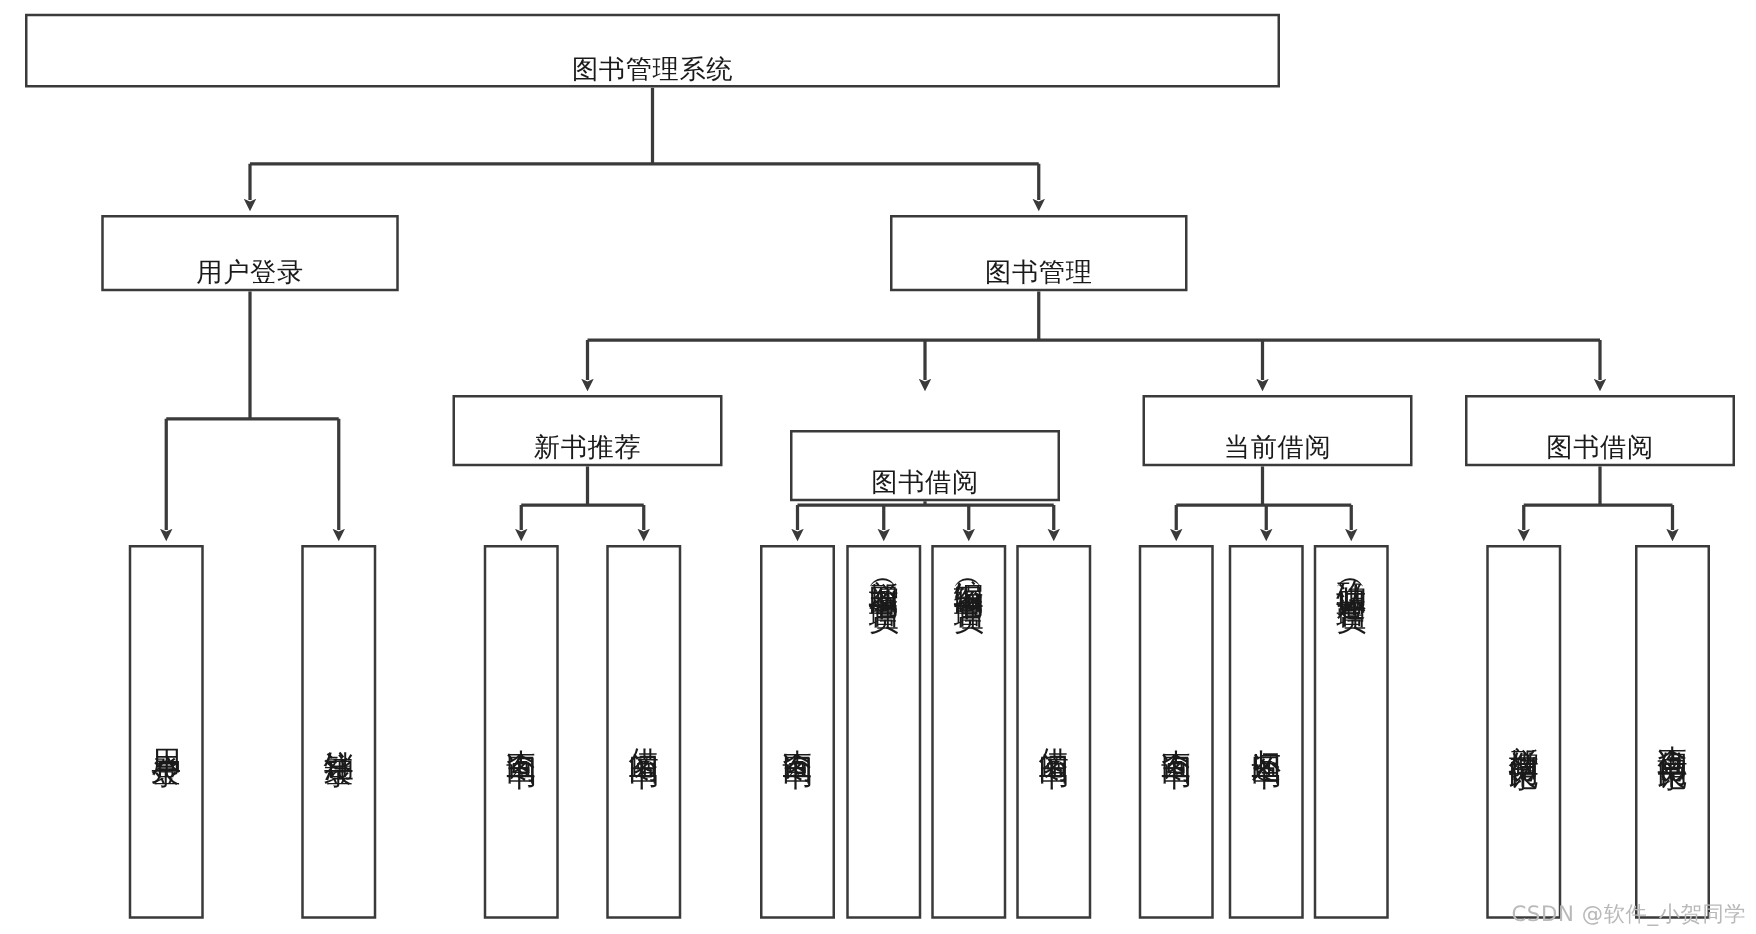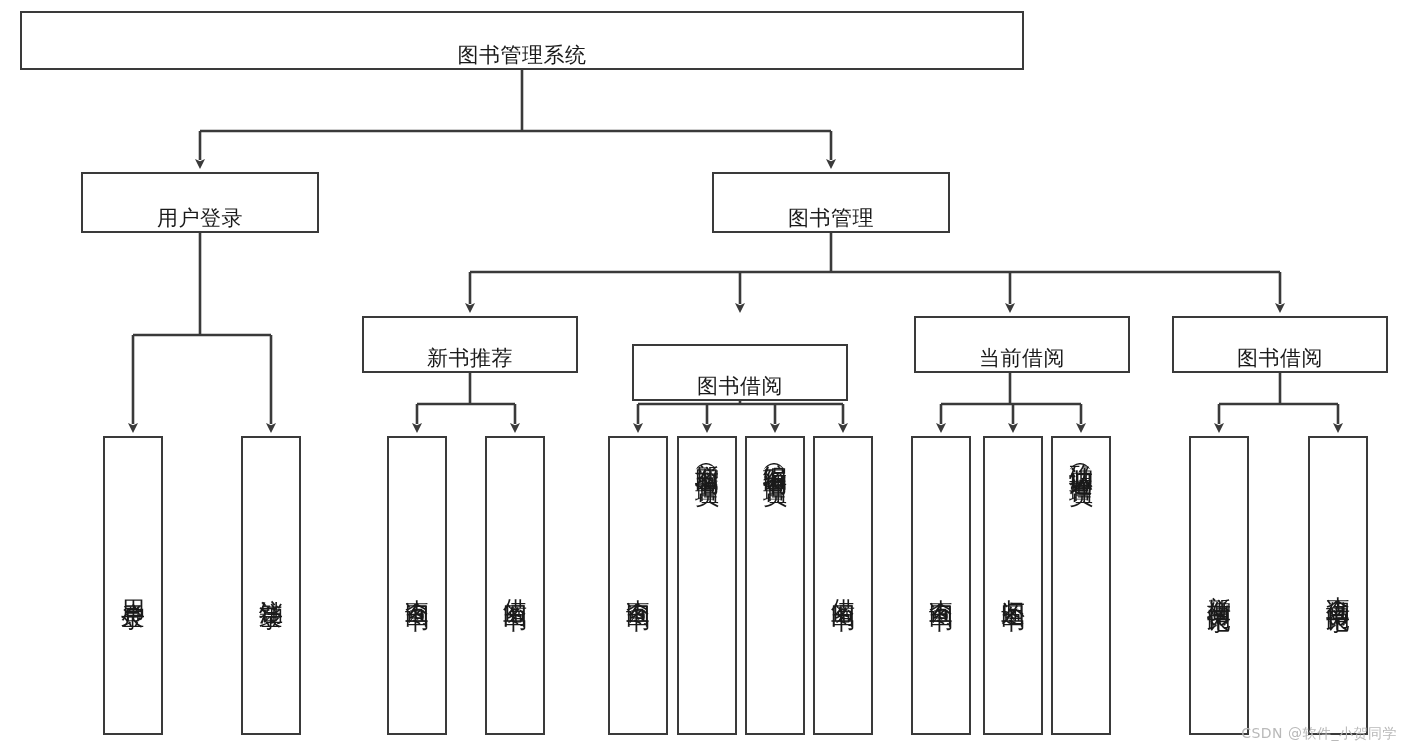--- a/index.html
+++ b/index.html
@@ -61,21 +61,21 @@
     white-space: nowrap;
   }
   .node.vert.center-v {
     align-items: center;
     padding-top: 0;
   }
   .watermark {
     position: absolute;
     right: 8px;
     bottom: 4px;
-    font-size: 14px;
+    font-size: 17px;
     color: #b9b9b9;
     letter-spacing: 0.5px;
     white-space: nowrap;
     pointer-events: none;
   }
 </style>
 </head>
 <body>
 
 <div id="diagram-root">

